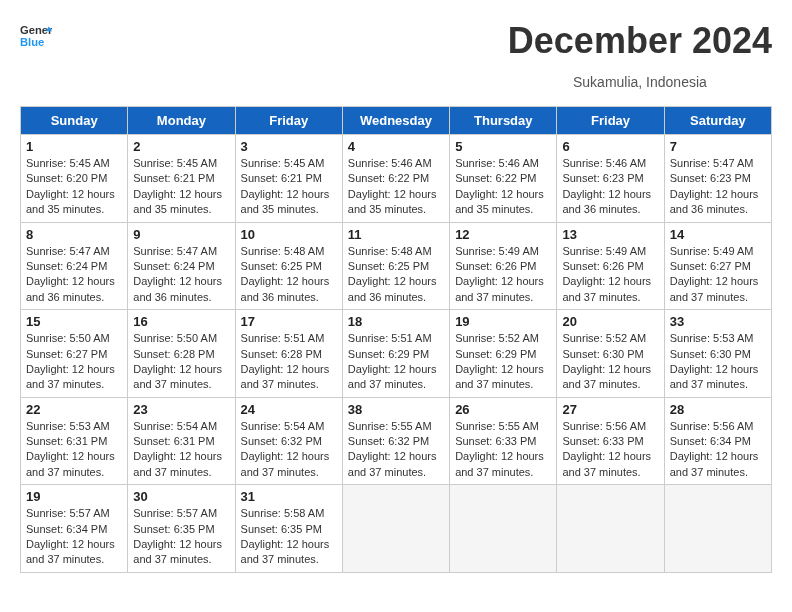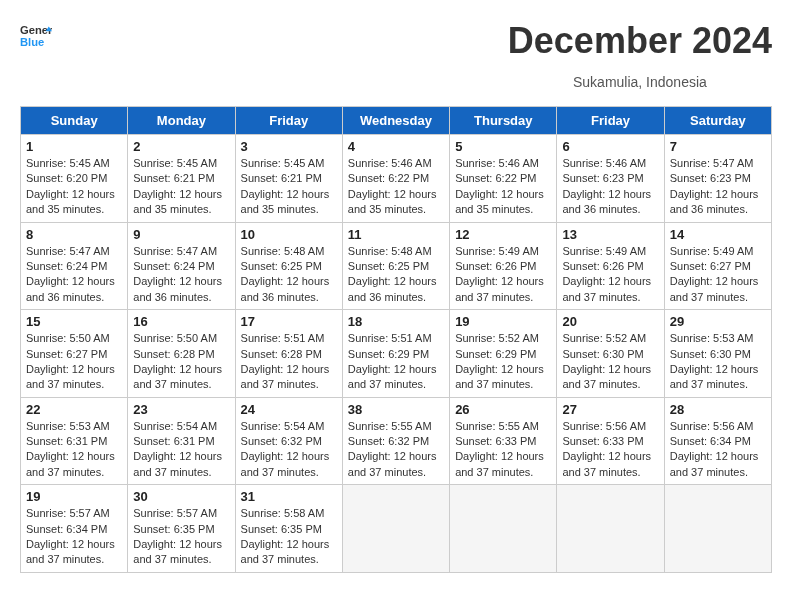--- a/index.html
+++ b/index.html
@@ -188,21 +188,21 @@
         </td>
         <td>
           <span class="day-num">19</span>
           <div class="day-info">Sunrise: 5:52 AM<br>Sunset: 6:29 PM<br>Daylight: 12 hours and 37 minutes.</div>
         </td>
         <td>
           <span class="day-num">20</span>
           <div class="day-info">Sunrise: 5:52 AM<br>Sunset: 6:30 PM<br>Daylight: 12 hours and 37 minutes.</div>
         </td>
         <td>
-          <span class="day-num">29</span>
+          <span class="day-num">33</span>
           <div class="day-info">Sunrise: 5:53 AM<br>Sunset: 6:30 PM<br>Daylight: 12 hours and 37 minutes.</div>
         </td>
       </tr>
       <tr>
         <td>
           <span class="day-num">22</span>
           <div class="day-info">Sunrise: 5:53 AM<br>Sunset: 6:31 PM<br>Daylight: 12 hours and 37 minutes.</div>
         </td>
         <td>
           <span class="day-num">23</span>

